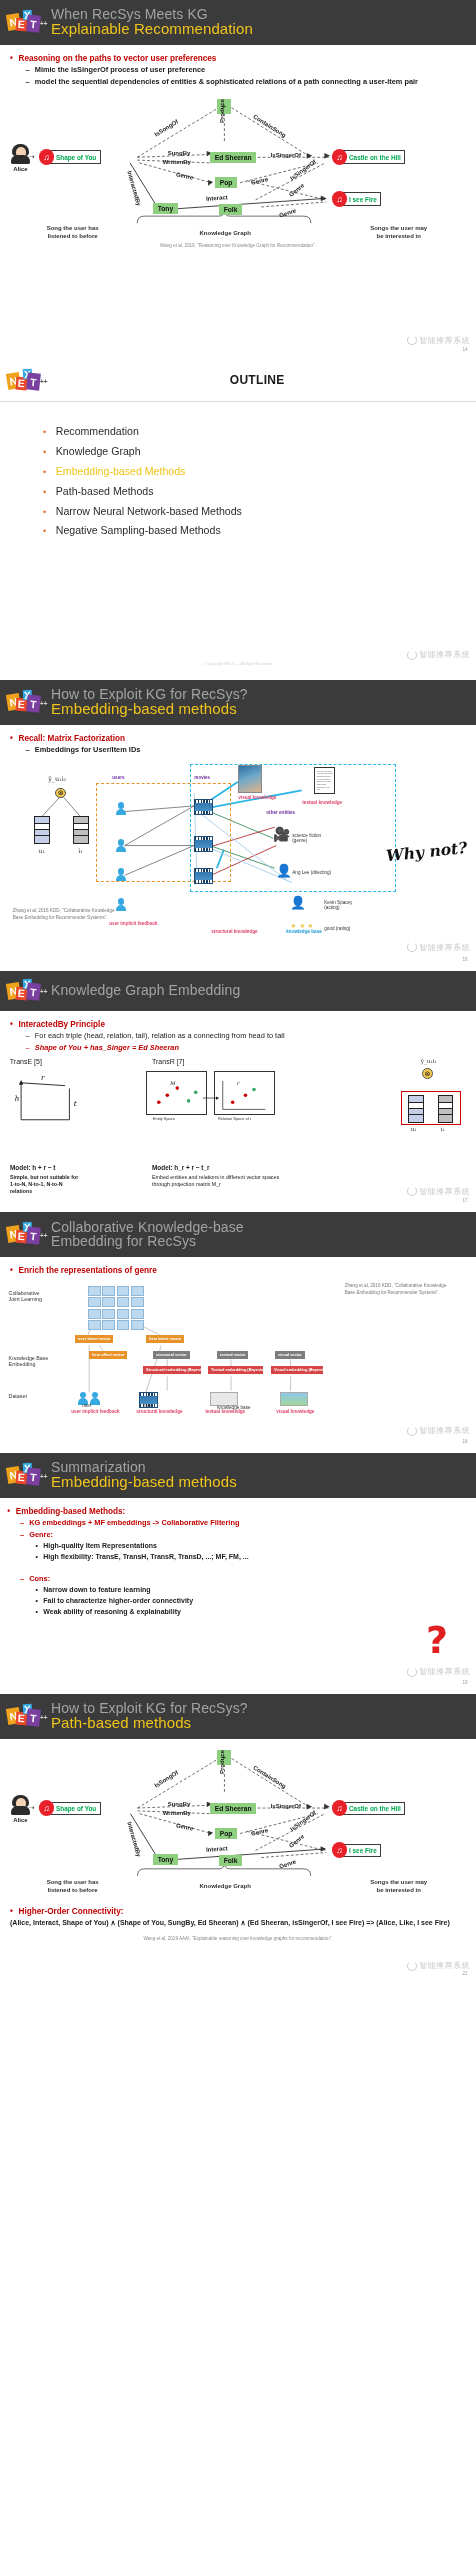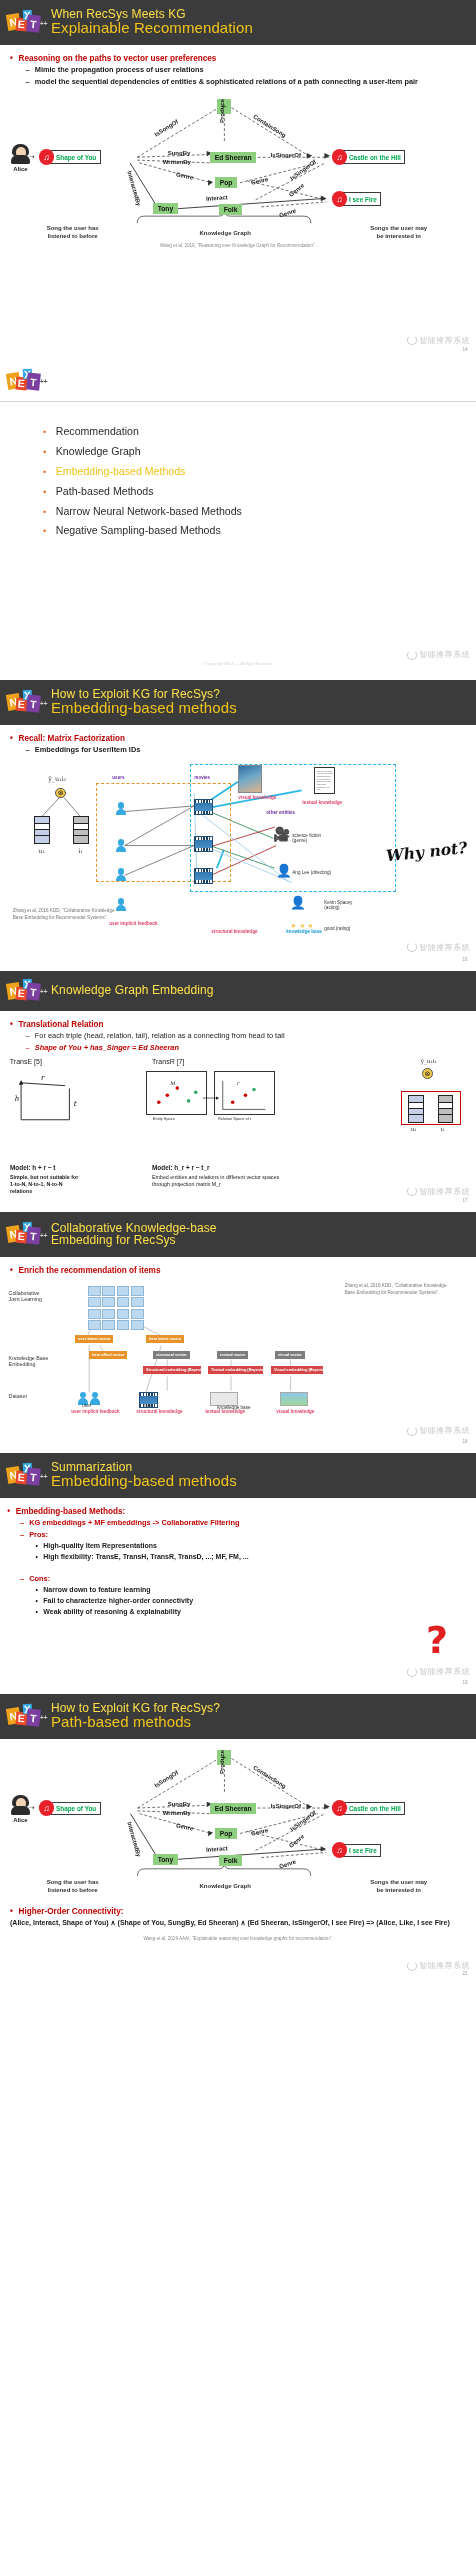--- a/index.html
+++ b/index.html
@@ -14,21 +14,21 @@
   .slide { width:476px; background:#fff; position:relative; overflow:hidden; }
   .gap { height:7px; background:#ffffff; }
 
   
   .band {
     background:#3b3b3b; color:#fff; display:flex; align-items:center;
     padding:4.3px 5.7px 5.7px 7px; min-height:40px;
   }
   .band.tall { min-height:45px; }
   .band-titles { margin-left:7px; line-height:1.02; }
-  .band-title1 { font-size:12px; font-weight:400; color:#fde047; letter-spacing:0.1px; }
+  .band-title1 { font-size:14px; font-weight:400; color:#a3a3a3; letter-spacing:0.1px; }
   .band-title2 { font-size:15px; font-weight:400; color:#f0c419; letter-spacing:0.1px; }
   .band-center { flex:1; text-align:center; }
   .outline-title { color:#1a1a1a; font-size:12px; font-weight:bold; letter-spacing:0.3px; }
   .band-white { background:#ffffff; border-bottom:0.7px solid #d8d8d8; }
 
   
   .logo { position:relative; width:37px; height:24px; flex:0 0 37px; }
   .logo span { position:absolute; font-weight:bold; color:#fff; font-size:10.6px;
                display:flex; align-items:center; justify-content:center; }
   .lg-n { left:0;  top:4.3px;  width:12.8px; height:15.6px; background:#f0a21c; transform:rotate(-9deg); }
@@ -174,21 +174,21 @@
     </div>
   </div>
 
   <div class="body">
     <div class="b1">
       <span class="dot">•</span>
       <span>Reasoning on the paths to vector user preferences</span>
     </div>
     <div class="b2">
       <span class="dash">–</span>
-      <span>Mimic the propagation process of user relations</span>
+      <span>Mimic the isSingerOf process of user preference</span>
     </div>
     <div class="b2">
       <span class="dash">–</span>
       <span>model the sequential dependencies of entities &amp; sophisticated relations of a path connecting a user-item pair</span>
     </div>
   </div>
 
   <div class="kg" style="height:149px;">
     <svg width="468" height="149" viewBox="0 0 660 210">
       <g stroke="#333" stroke-width="1" fill="none" stroke-dasharray="4,3">
@@ -282,20 +282,23 @@
 <div class="gap"></div>
 
 <section class="slide" style="height:312px;">
   <div class="band band-white" style="min-height:41px;">
     <div class="logo light">
       <span class="lg-n">N</span>
       <span class="lg-e">E</span>
       <span class="lg-x">X</span>
       <span class="lg-t">T</span>
       <div class="lg-pp">++</div>
+    </div>
+    <div class="band-center">
+      <span class="outline-title">OUTLINE</span>
     </div>
   </div>
 
   <div class="outline-list">
     <div class="ol-item">
       <span class="dot">•</span>
       <span>Recommendation</span>
     </div>
     <div class="ol-item">
       <span class="dot">•</span>
@@ -477,21 +480,21 @@
       <div class="lg-pp">++</div>
     </div>
     <div class="band-titles">
       <div class="band-title1">Knowledge Graph Embedding</div>
     </div>
   </div>
 
   <div class="body">
     <div class="b1">
       <span class="dot">•</span>
-      <span>Translational Relation</span>
+      <span>InteractedBy Principle</span>
     </div>
     <div class="b2" style="font-weight:normal;">
       <span class="dash">–</span>
       <span>For each triple (head, relation, tail), relation as a connecting from head to tail</span>
     </div>
     <div class="b2 ital">
       <span class="dash">–</span>
       <span>Shape of You + has_Singer = Ed Sheeran</span>
     </div>
   </div>
@@ -588,21 +591,21 @@
     </div>
     <div class="band-titles">
       <div class="band-title1">Collaborative Knowledge-base</div>
       <div class="band-title1">Embedding for RecSys</div>
     </div>
   </div>
 
   <div class="body">
     <div class="b1">
       <span class="dot">•</span>
-      <span>Enrich the recommendation of items</span>
+      <span>Enrich the representations of genre</span>
     </div>
   </div>
 
   <div class="cke" style="height:149px;">
     <div class="cke-lbl" style="left:4.3px; top:10px; white-space:pre-line;"><span>Collaborative
 Joint Learning</span></div>
     <div class="cke-lbl" style="left:4.3px; top:75px; white-space:pre-line;"><span>Knowledge Base
 Embedding</span></div>
     <div class="cke-lbl" style="left:4.3px; top:113px; white-space:pre-line;"><span>Dataset</span></div>
 
@@ -704,21 +707,21 @@
     <div class="b1" style="margin-left:-2.8px;">
       <span class="dot">•</span>
       <span>Embedding-based Methods:</span>
     </div>
     <div class="b2 red" style="margin-left:10px;">
       <span class="dash">–</span>
       <span>KG embeddings + MF embeddings -&gt; Collaborative Filtering</span>
     </div>
     <div class="b2 red" style="margin-left:10px;">
       <span class="dash">–</span>
-      <span>Pros:</span>
+      <span>Genre:</span>
     </div>
     <div class="b3" style="margin-left:25.5px;">
       <span class="dot">•</span>
       <span>High-quality Item Representations</span>
     </div>
     <div class="b3" style="margin-left:25.5px;">
       <span class="dot">•</span>
       <span>High flexibility: TransE, TransH, TransR, TransD, ...; MF, FM, ...</span>
     </div>
     <div style="height:10px;"></div>

